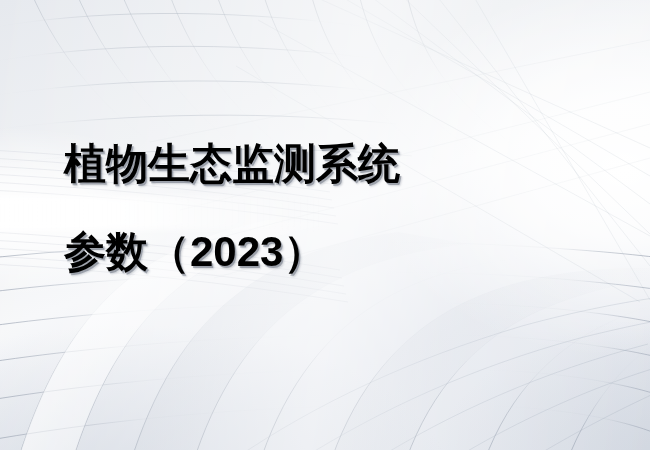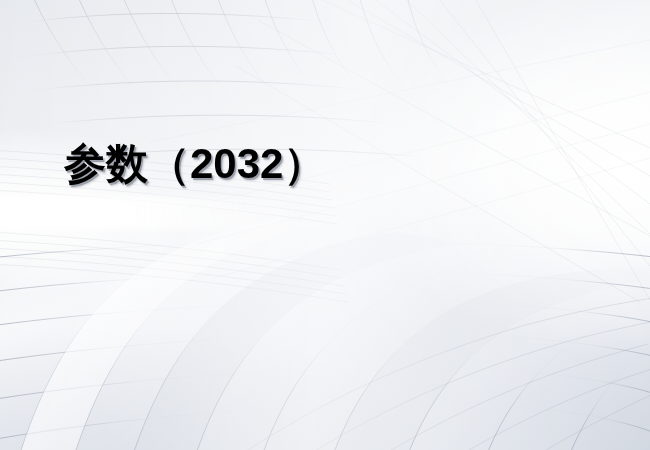--- a/index.html
+++ b/index.html
@@ -208,16 +208,17 @@
       <path d="M 196,244 L 650,124"></path>
       <path d="M 214,278 L 650,158"></path>
       <path d="M 150,142 L 650,40"></path>
     </g>
   </svg>
 
   <div class="bg-sheen"></div>
   <div class="bg-streak"></div>
 
   <div class="title-block">
-    <div class="title-line l2">参数（2032）</div>
+    <div class="title-line l1">植物生态监测系统</div>
+    <div class="title-line l2">参数（2023）</div>
   </div>
 
 </div>
 
 </body></html>

